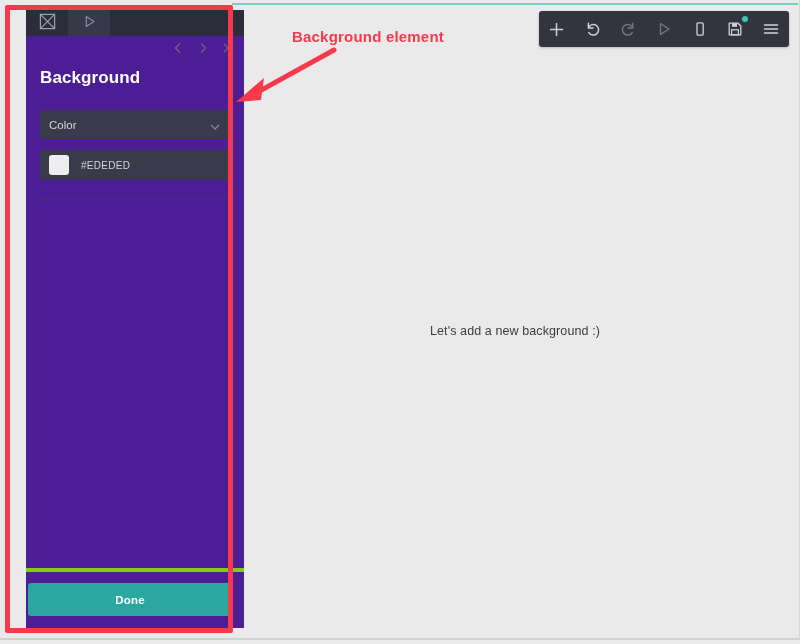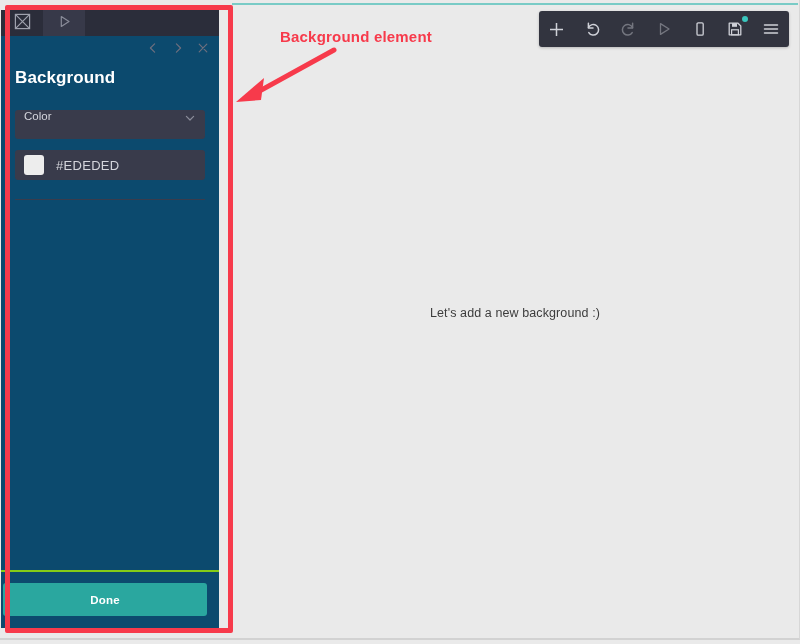--- a/index.html
+++ b/index.html
@@ -33,21 +33,21 @@
     border-right: 1px solid #d7d7d7;
   }
   #canvas-top-rule {
     position: absolute;
     left: 232px; top: 3px;
     width: 566px; height: 2px;
     background: #79cbc6;
   }
   #canvas-hint {
     position: absolute;
-    left: 232px; top: 306px;
+    left: 232px; top: 324px;
     width: 566px;
     text-align: center;
     font-size: 12.5px;
     color: #3c3c3c;
     letter-spacing: 0.1px;
   }
 
   
   #toolbar {
     position: absolute;
@@ -85,43 +85,43 @@
     width: 228px;
     height: 628px;
     border: 5px solid #f73a4b;
     border-radius: 2px;
     box-sizing: border-box;
     pointer-events: none;
     z-index: 40;
   }
   #annotation-label {
     position: absolute;
-    left: 280px; top: 28px;
+    left: 292px; top: 28px;
     font-size: 15px;
     font-weight: bold;
     color: #f73a4b;
     letter-spacing: 0.2px;
     z-index: 41;
     white-space: nowrap;
   }
   #annotation-arrow {
     position: absolute;
     left: 228px; top: 44px;
     width: 110px; height: 62px;
     z-index: 41;
     pointer-events: none;
   }
 
   
   #editor-panel {
     position: absolute;
-    left: 1px; top: 10px;
+    left: 26px; top: 10px;
     width: 218px;
     height: 618px;
-    background: #0c4a6e;
+    background: #4c1d95;
     z-index: 30;
     display: flex;
     flex-direction: column;
     overflow: hidden;
   }
   #panel-tabs {
     height: 26px;
     display: flex;
     align-items: stretch;
     background: #2b2d3a;
@@ -174,20 +174,21 @@
     font-weight: bold;
     color: #ffffff;
     margin-bottom: 9px;
     letter-spacing: 0.2px;
   }
   .select-row {
     height: 29px;
     background: #393b4b;
     border-radius: 3px;
     display: flex;
+    align-items: center;
     padding: 0 9px;
     cursor: pointer;
     margin-bottom: 11px;
   }
   .select-row .select-value {
     flex: 1 1 auto;
     font-size: 11.5px;
     color: #d4d5dc;
   }
   .chev {
@@ -206,34 +207,34 @@
   }
   #color-swatch {
     width: 20px; height: 20px;
     border-radius: 3px;
     flex: none;
     margin-right: 12px;
     border: 1px solid rgba(255,255,255,0.08);
     box-sizing: border-box;
   }
   #color-hex {
-    font-size: 13px;
+    font-size: 10px;
     color: #d4d5dc;
     letter-spacing: 0.3px;
   }
   .section-divider {
     height: 1px;
     background: #3a3c4c;
     margin: 19px 0 0 0;
   }
   .section-gap { height: 18px; }
 
   #panel-footer {
     flex: none;
-    border-top: 2px solid #84cc16;
+    border-top: 4px solid #84cc16;
     padding: 11px 12px 12px 2px;
   }
   #done-button {
     height: 33px;
     background: #2aa79f;
     border-radius: 3px;
     display: flex;
     align-items: center;
     justify-content: center;
     font-size: 11.5px;

